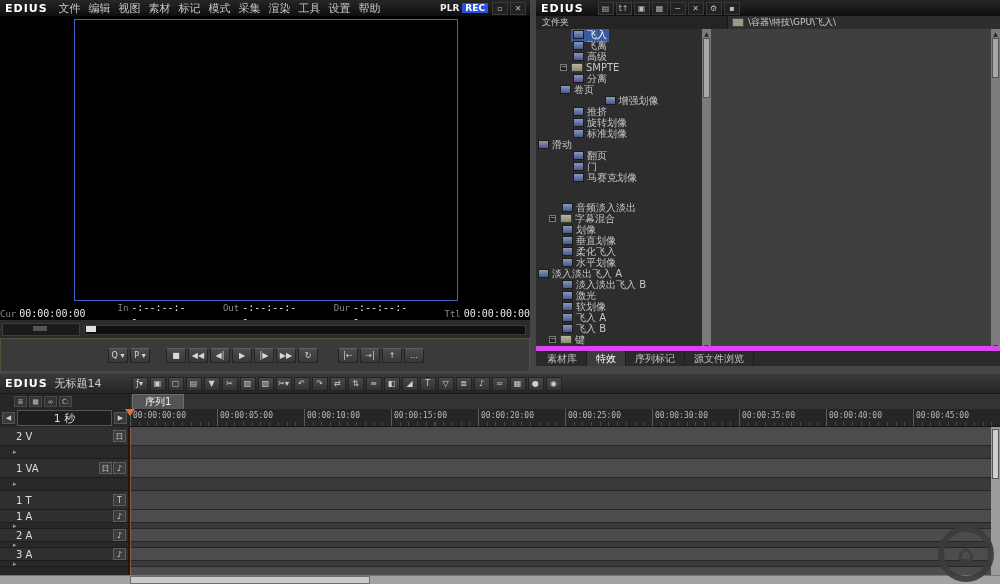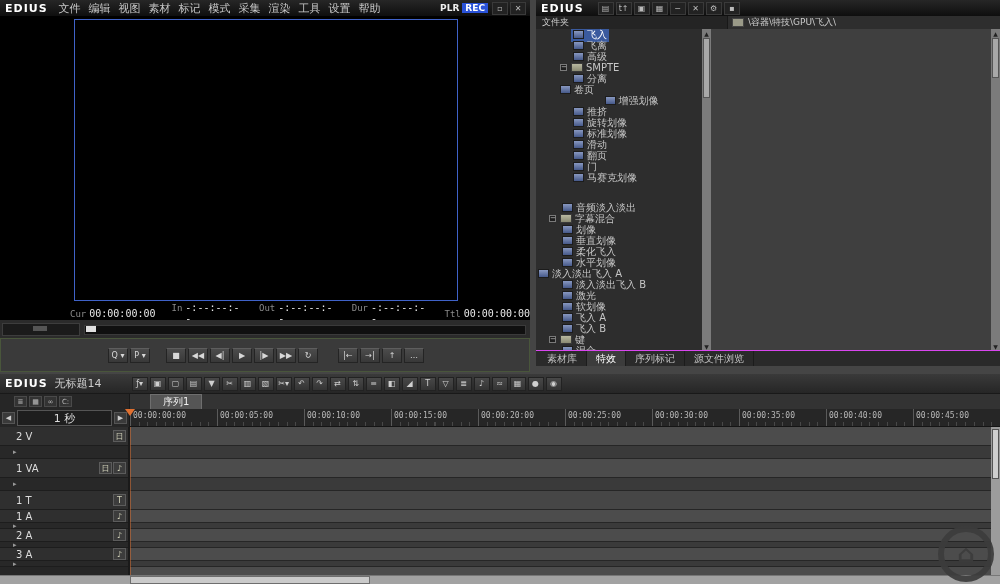--- a/index.html
+++ b/index.html
@@ -9,21 +9,21 @@
   
   .monitor{position:absolute;left:0;top:0;width:530px;height:372px;background:#303030;}
   .m-title{height:16px;background:linear-gradient(#262626,#0e0e0e);display:flex;align-items:center;}
   .menubar{display:flex;gap:8px;margin-left:6px;}
   .menu-item{color:#c8c8c8;font-size:11px;cursor:default;}
   .plr{margin-left:auto;color:#eee;font-size:9px;font-weight:bold;}
   .rec{background:#2a52d8;color:#fff;font-size:9px;font-weight:bold;padding:0 3px;margin:0 3px;}
   .winicons{display:flex;margin-right:3px;}
   .viewer{position:absolute;top:16px;left:0;width:530px;height:290px;background:#000;}
   .frame{position:absolute;left:74px;top:3px;width:382px;height:280px;border:1px solid #3f62c8;}
-  .tc{position:absolute;top:306px;left:0;width:530px;height:14px;background:#000;display:flex;align-items:center;gap:16px;padding-left:70px;box-sizing:border-box;font-family:"DejaVu Sans Mono","Liberation Mono",monospace;}
+  .tc{position:absolute;top:306px;left:0;width:530px;height:14px;background:#000;display:flex;align-items:center;gap:32px;box-sizing:border-box;font-family:"DejaVu Sans Mono","Liberation Mono",monospace;}
   .tc-f{display:flex;align-items:baseline;}
   .tc-l{color:#8a8a8a;font-size:9px;margin-right:3px;}
   .tc-v{color:#e8e8e8;font-size:10px;}
   .slider-row{position:absolute;top:320px;left:0;width:530px;height:18px;background:#2b2b2b;}
   .mini{position:absolute;left:2px;top:3px;width:76px;height:11px;background:#1b1b1b;border:1px solid #3d3d3d;}
   .mini-h{position:absolute;left:30px;top:2px;width:14px;height:5px;background:#555;}
   .seek{position:absolute;left:84px;top:5px;right:4px;height:8px;background:#101010;border:1px solid #3a3a3a;}
   .seek-h{position:absolute;left:1px;top:0;width:10px;height:6px;background:#e0e0e0;}
   .transport{position:absolute;top:338px;left:0;width:530px;height:34px;background:#3a3a3a;border:1px solid #49563b;box-sizing:border-box;display:flex;align-items:center;}
   .grp{display:flex;}
@@ -49,33 +49,33 @@
   .fx-ic{width:9px;height:7px;background:linear-gradient(#8898c0,#46598a);border:1px solid #1c1c1c;margin-right:3px;flex:none;}
   .folder-ic{width:10px;height:7px;background:linear-gradient(#b8b8a0,#8a8a72);border:1px solid #3a3a3a;margin-right:3px;flex:none;}
   .tree-label{color:#c6c6c6;font-size:10px;}
   .sb.v{width:9px;background:#7b7b7b;display:flex;flex-direction:column;align-items:center;}
   .sb-a{font-size:6px;color:#222;height:9px;line-height:9px;}
   .sb-a.b{margin-top:auto;}
   .sb-t{width:7px;background:#a8a8a8;border:1px solid #555;box-sizing:border-box;}
   .t1{height:60px;}
   .t2{height:40px;}
   .p-main{flex:1;background:#3f3f3f;}
-  .p-tabs{position:absolute;bottom:0;left:0;right:0;height:15px;background:#2a2a2a;border-top:1px solid #d946ef;display:flex;align-items:stretch;padding-left:2px;}
+  .p-tabs{position:absolute;bottom:0;left:0;right:0;height:15px;background:#2a2a2a;border-top:5px solid #d946ef;display:flex;align-items:stretch;padding-left:2px;}
   .ptab{display:flex;align-items:center;padding:0 9px;color:#c2c2c2;font-size:10px;border-right:1px solid #1c1c1c;}
   .ptab.active{background:#3c3c3c;color:#fff;}
   
   .timeline{position:absolute;left:0;top:374px;width:1000px;height:201px;background:#303030;}
   .t-title{height:20px;background:linear-gradient(#3a3a3a,#262626);display:flex;align-items:center;border-bottom:1px solid #191919;box-sizing:border-box;}
   .t-name{color:#ccc;font-size:11px;margin-left:2px;}
   .t-tools{display:flex;margin-left:30px;gap:2px;}
   .tl-ic{width:16px;height:14px;background:linear-gradient(#484848,#343434);border:1px solid #222;color:#cfcfcf;font-size:8px;display:flex;align-items:center;justify-content:center;box-sizing:border-box;}
   .t-row2{height:15px;display:flex;background:#333;}
   .hdr-ctrl{width:130px;background:#262626;display:flex;align-items:center;gap:2px;padding-left:14px;box-sizing:border-box;border-right:1px solid #191919;}
   .hc-ic{min-width:13px;height:11px;background:#333;border:1px solid #4a4a4a;color:#bbb;font-size:7px;display:flex;align-items:center;justify-content:center;padding:0 1px;box-sizing:border-box;}
-  .seq-tab{display:flex;align-items:center;background:#555;color:#f0f0f0;font-size:10px;padding:0 12px;margin-left:20px;border:1px solid #6e6e6e;border-bottom:none;box-sizing:border-box;}
+  .seq-tab{display:flex;align-items:center;background:#555;color:#f0f0f0;font-size:10px;padding:0 12px;margin-left:2px;border:1px solid #6e6e6e;border-bottom:none;box-sizing:border-box;}
   .row2-rest{flex:1;background:#333;}
   .t-row3{height:18px;display:flex;}
   .zoom-ctrl{width:130px;background:#262626;display:flex;align-items:center;box-sizing:border-box;border-right:1px solid #191919;padding:0 2px;gap:2px;}
   .z-btn{width:13px;height:12px;background:#3a3a3a;border:1px solid #555;color:#ccc;font-size:7px;display:flex;align-items:center;justify-content:center;box-sizing:border-box;}
   .z-val{flex:1;height:16px;background:#1e1e1e;border:1px solid #555;color:#ddd;font-size:11px;display:flex;align-items:center;justify-content:center;box-sizing:border-box;}
   .ruler{flex:1;background:#262626;position:relative;display:flex;border-bottom:1px solid #151515;background-image:repeating-linear-gradient(90deg,#484848 0 1px,transparent 1px 8.7px);background-size:100% 4px;background-position:0 100%;background-repeat:no-repeat;}
   .tick{width:87px;flex:none;border-left:1px solid #5a5a5a;box-sizing:border-box;display:flex;align-items:flex-start;}
   .tick-l{color:#b8b8b8;font-size:8px;font-family:"DejaVu Sans Mono","Liberation Mono",monospace;margin:2px 0 0 2px;}
   .playhead{position:absolute;left:0;top:0;width:0;height:0;border-left:5px solid transparent;border-right:5px solid transparent;border-top:7px solid #e07030;margin-left:-5px;}
   .ph-line{position:absolute;left:130px;top:53px;width:1px;height:148px;background:rgba(224,112,48,.5);z-index:3;}
@@ -265,21 +265,21 @@
               <span class="fx-ic"></span>
               <span class="tree-label">旋转划像</span>
             </span>
           </div>
           <div class="tree-row" style="padding-left: 35px;">
             <span class="tree-inner">
               <span class="fx-ic"></span>
               <span class="tree-label">标准划像</span>
             </span>
           </div>
-          <div class="tree-row" style="padding-left: 35px;">
+          <div class="tree-row" style="">
             <span class="tree-inner">
               <span class="fx-ic"></span>
               <span class="tree-label">滑动</span>
             </span>
           </div>
           <div class="tree-row" style="padding-left: 35px;">
             <span class="tree-inner">
               <span class="fx-ic"></span>
               <span class="tree-label">翻页</span>
             </span>

